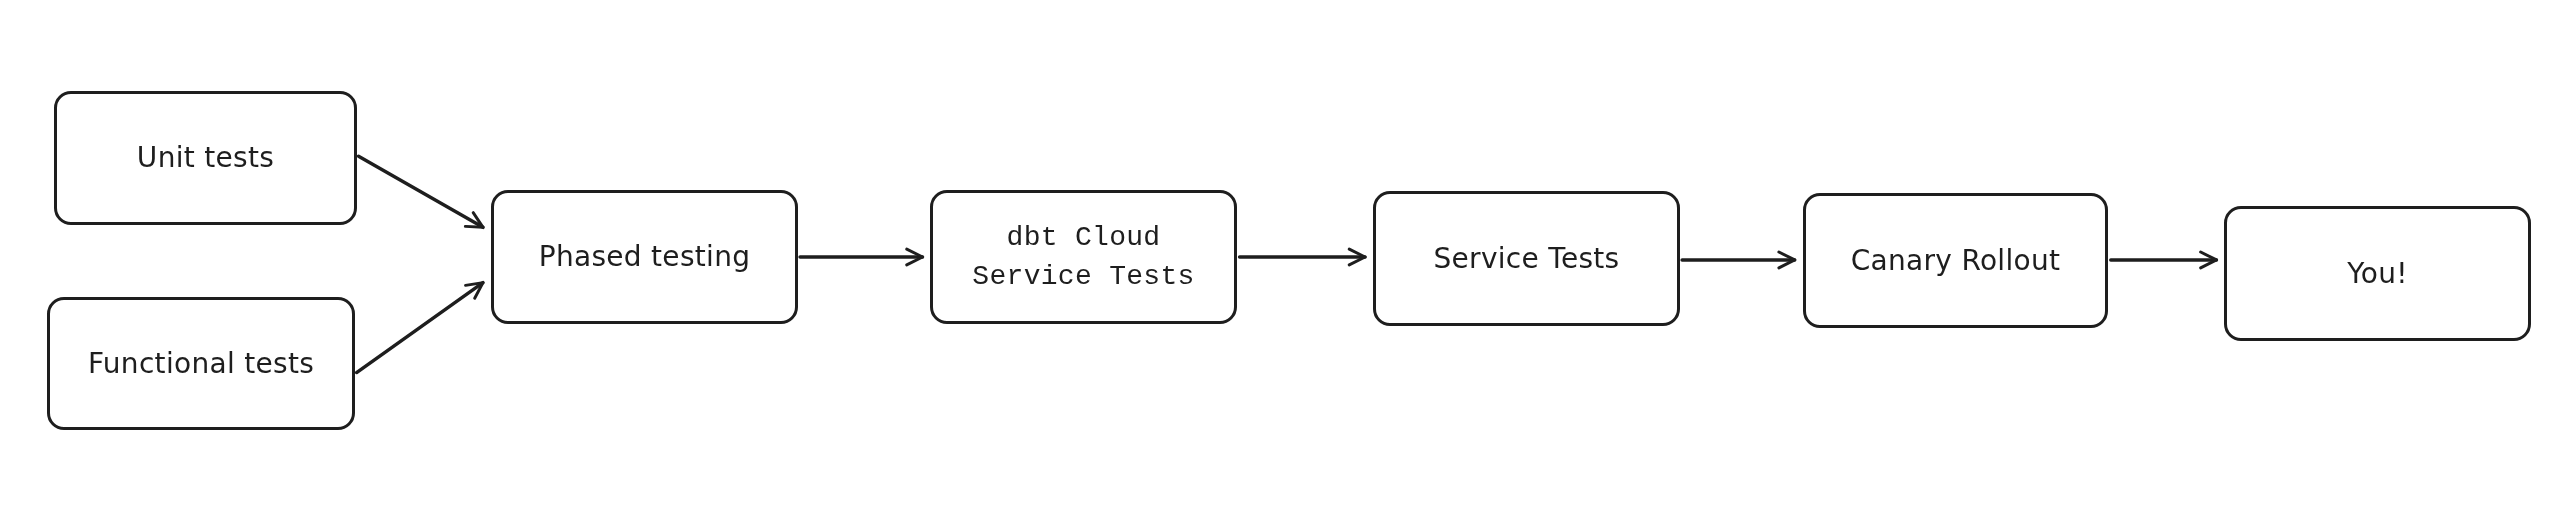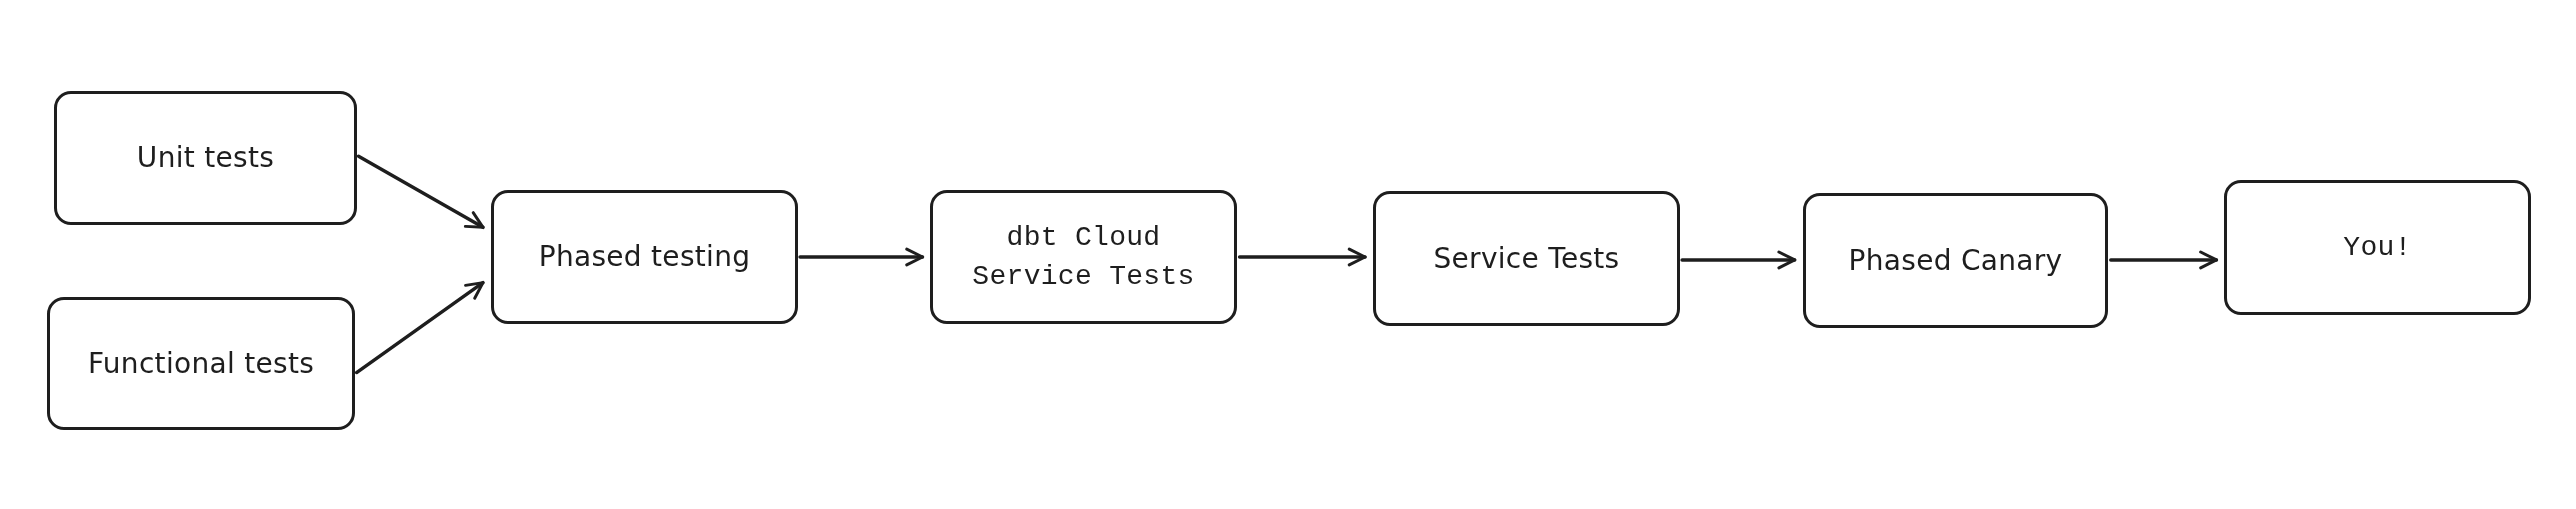--- a/index.html
+++ b/index.html
@@ -75,21 +75,21 @@
         <span class="label">Phased testing</span>
       </div>
       <div class="node" style="left: 930px; top: 190px; width: 307px; height: 134px; font-family: Liberation Mono, monospace;">
         <span class="label">dbt Cloud
 Service Tests</span>
       </div>
       <div class="node" style="left: 1373px; top: 191px; width: 307px; height: 135px;">
         <span class="label">Service Tests</span>
       </div>
       <div class="node" style="left: 1803px; top: 193px; width: 305px; height: 135px;">
-        <span class="label">Phased Canary</span>
+        <span class="label">Canary Rollout</span>
       </div>
-      <div class="node" style="left: 2224px; top: 180px; width: 307px; height: 135px; font-family: Liberation Mono, monospace;">
+      <div class="node" style="left: 2224px; top: 206px; width: 307px; height: 135px;">
         <span class="label">You!</span>
       </div>
     </div>
 
 </div>
 
 
 </body></html>

